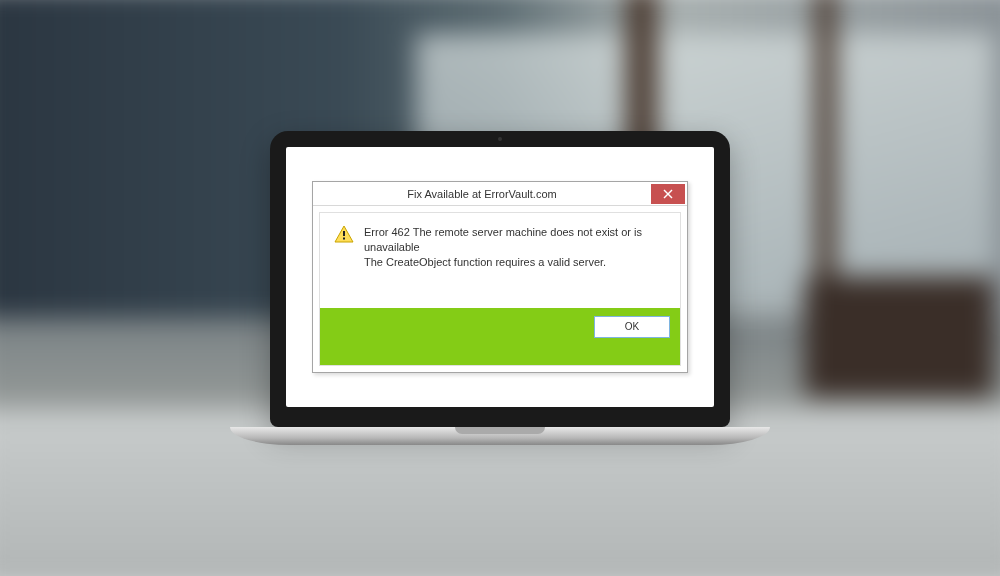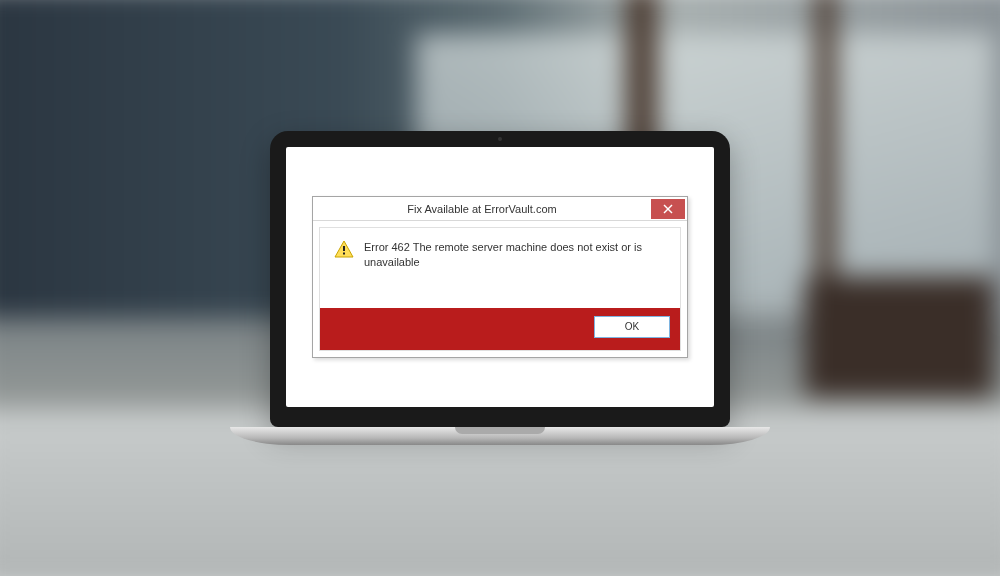--- a/index.html
+++ b/index.html
@@ -168,22 +168,22 @@
     }
     .warn-icon { flex-shrink: 0; }
     .dialog-text {
       color: #333;
       line-height: 1.35;
       font-size: 11px;
     }
     .dialog-footer {
       display: flex;
       justify-content: flex-end;
-      padding: 8px 10px 12px 10px;
-      background: #b91c1c;
+      padding: 8px 10px 27px 10px;
+      background: #84cc16;
       margin-top: 28px;
     }
     .ok-button {
       width: 76px;
       height: 22px;
       background: #ffffff;
       border: 1px solid #7eb4e0;
       color: #333;
       font-size: 10px;
       cursor: pointer;
@@ -227,20 +227,21 @@
           <div class="dialog-message-row">
             <span class="warn-icon">
               <svg width="20" height="18" viewBox="0 0 20 18">
                 <polygon points="10,1 19,17 1,17" fill="#ffde59" stroke="#c9a400" stroke-width="1"></polygon>
                 <rect x="9" y="6" width="2" height="5" fill="#222"></rect>
                 <rect x="9" y="12.5" width="2" height="2" fill="#222"></rect>
               </svg>
             </span>
             <div class="dialog-text">
               <div>Error 462 The remote server machine does not exist or is unavailable</div>
+              <div>The CreateObject function requires a valid server.</div>
             </div>
           </div>
           <div class="dialog-footer">
             <div class="ok-button">
               <span>OK</span>
             </div>
           </div>
         </div>
       </div>
 

